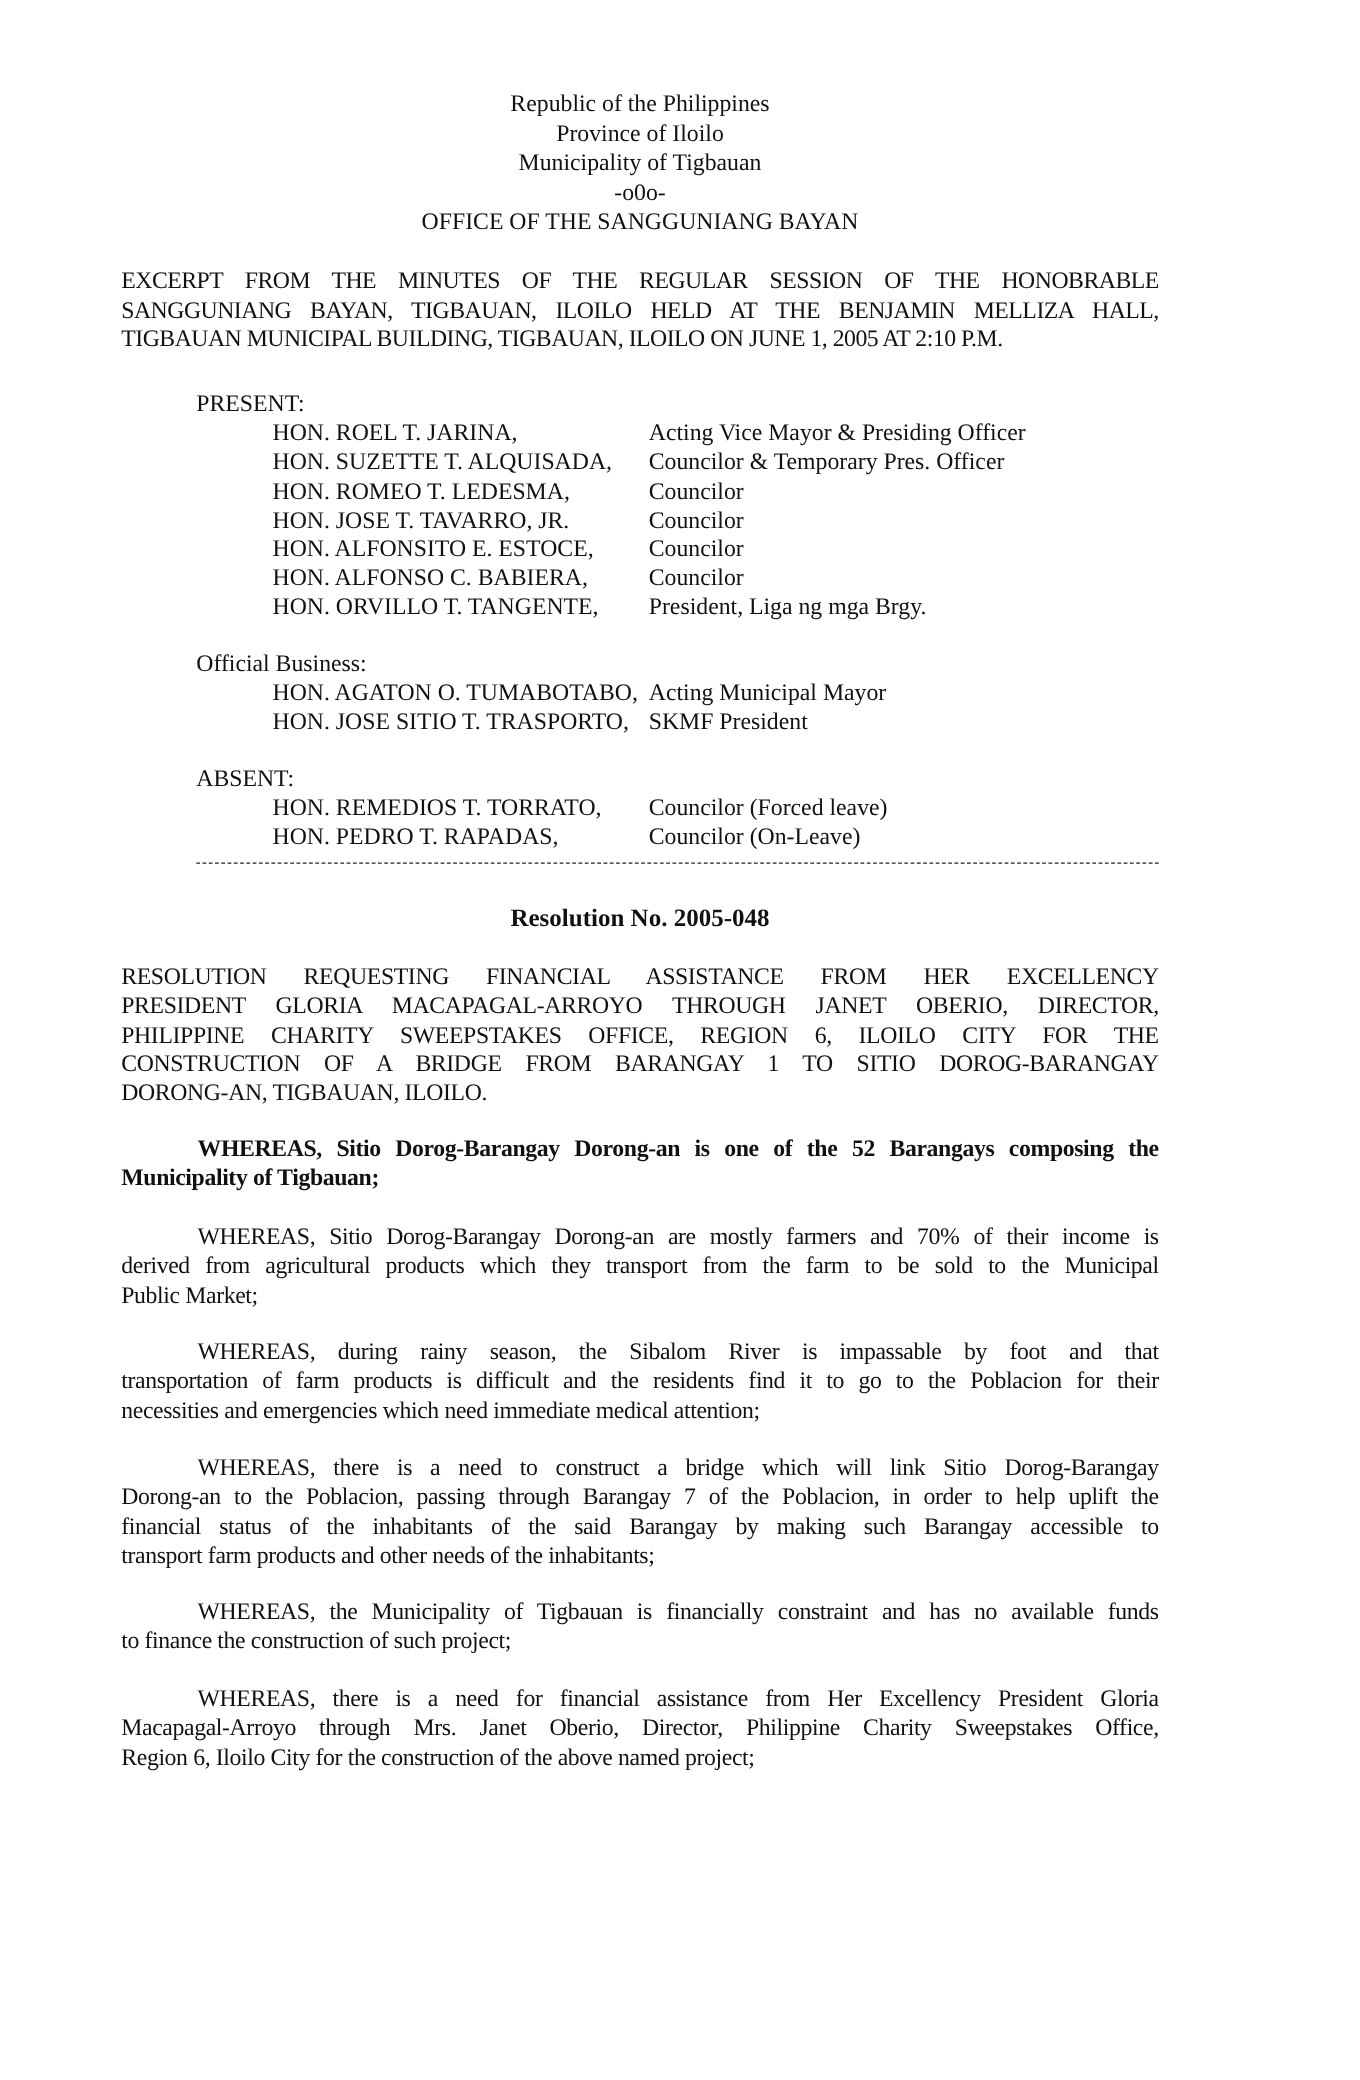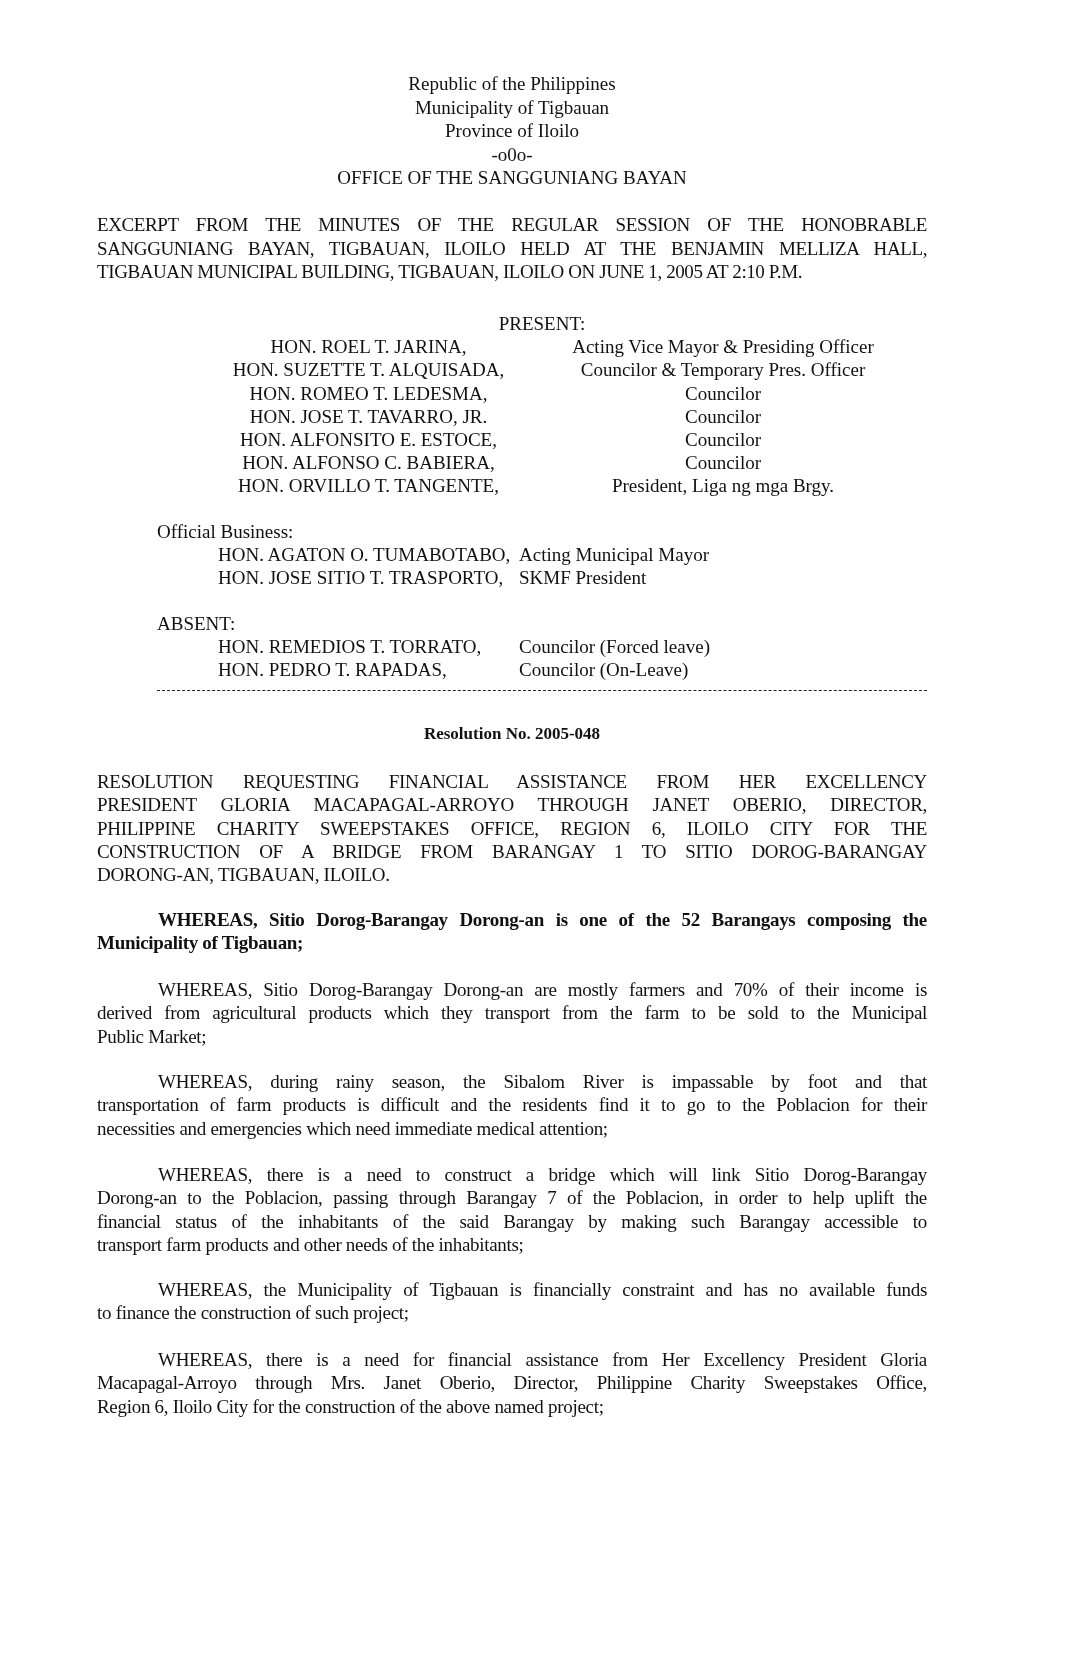--- a/index.html
+++ b/index.html
@@ -58,39 +58,39 @@
     .att-row {
       display: flex;
       white-space: nowrap;
     }
     .att-name {
       width: 362px;
       padding-left: 61px;
       box-sizing: border-box;
     }
     .att-role { flex: 1; }
-    .sec-present { top: 312px; text-align: center; }
+    .sec-present { top: 312px; }
     .sec-business { top: 520px; }
     .sec-absent { top: 612px; }
     .dash-line {
       position: absolute;
       top: 690px;
       left: 60px;
       width: 770px;
       height: 0;
       border-top: 1.5px dashed #222;
     }
     .res-title {
       position: absolute;
       top: 724px;
       left: 0;
       width: 830px;
       text-align: center;
       font-weight: bold;
-      font-size: 17px;
+      font-size: 20px;
     }
     .res-body {
       position: absolute;
       top: 770px;
       left: 0;
       width: 830px;
       line-height: 23.3px;
     }
     .res-body .line {
       display: block;
@@ -122,22 +122,22 @@
     .w5 { top: 1278px; }
     .w6 { top: 1348px; }
   </style>
 </head>
 <body>
 
 <div class="page">
 
   <div class="header">
     <div>Republic of the Philippines</div>
+    <div>Province of Iloilo</div>
     <div>Municipality of Tigbauan</div>
-    <div>Province of Iloilo</div>
     <div>-o0o-</div>
     <div>OFFICE OF THE SANGGUNIANG BAYAN</div>
   </div>
 
   <div class="excerpt">
     <span class="line">EXCERPT FROM THE MINUTES OF THE REGULAR SESSION OF THE HONOBRABLE</span>
     <span class="line">SANGGUNIANG BAYAN, TIGBAUAN, ILOILO HELD AT THE BENJAMIN MELLIZA HALL,</span>
     <span class="line last">TIGBAUAN MUNICIPAL BUILDING, TIGBAUAN, ILOILO ON JUNE 1, 2005 AT 2:10 P.M.</span>
   </div>
 

